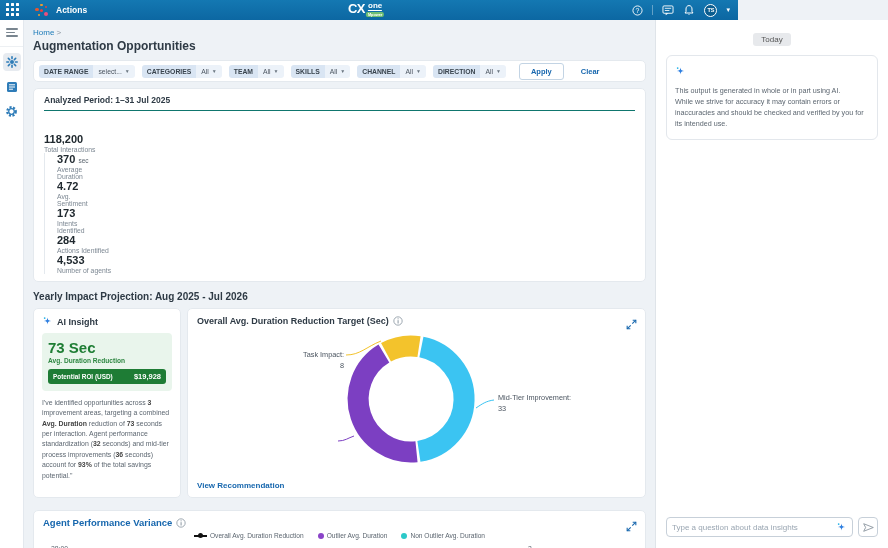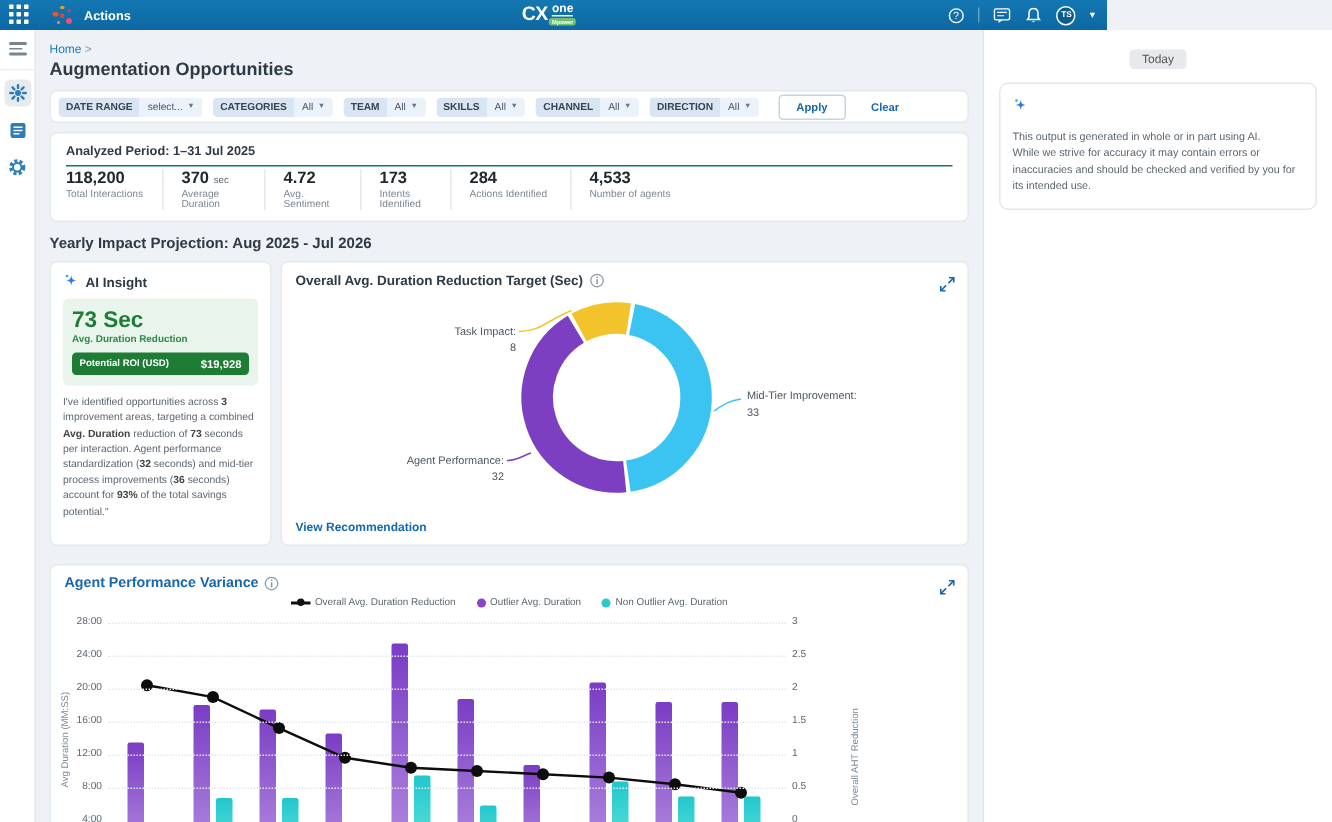--- a/index.html
+++ b/index.html
@@ -56,21 +56,21 @@
   .pill { display:flex; align-items:stretch; border-radius:3px; overflow:hidden; cursor:pointer; }
   .pill .pl { background:#d9e5f3; font-size:6.8px; font-weight:bold; color:#38434d; padding:3px 5px; display:flex; align-items:center; }
   .pill .pv { background:#ecf2f9; font-size:6.8px; color:#4b5560; padding:3px 5px; display:flex; align-items:center; gap:3px; }
   .pv .dn { font-size:5px; color:#6b7680; }
   .apply { margin-left:6px; background:#fff; border:1px solid #c3d4e4; color:#1767ae; font-size:7.5px; font-weight:bold; border-radius:3px; padding:3px 11px; cursor:pointer; font-family:"Liberation Sans",sans-serif; }
   .clear { background:none; border:none; color:#1767ae; font-size:7.5px; font-weight:bold; margin-left:10px; cursor:pointer; font-family:"Liberation Sans",sans-serif; }
 
   
   .analyzed { margin-top:6px; padding:6px 10px 7px; }
   .ap-title { font-size:8.5px; font-weight:bold; color:#2e3a45; padding-bottom:5px; border-bottom:1px solid #0f766e; }
-  .ap-stats { display:flex; margin-top:2px; }
+  .ap-stats { display:flex; margin-top:22px;flex-direction:column; }
   .stat { padding-right:10px; }
   .stat + .stat { border-left:1px solid #e4e9ee; padding-left:12px; }
   .stat .v { font-size:11px; font-weight:bold; color:#20292f; }
   .stat .u { font-size:6.5px; font-weight:normal; color:#5c6670; }
   .stat .l { font-size:6.8px; color:#7d8893; margin-top:1px; }
 
   .section-h { margin-top:9px; font-size:10px; font-weight:bold; color:#2e3a45; }
 
   
   .row { margin-top:6px; display:flex; gap:6px; }
@@ -345,24 +345,20 @@
           <path d="M 228.5 120.7 A 53 53 0 0 1 195.9 22.5" fill="none" stroke="#7c3fc2" stroke-width="21"></path>
           <path d="M 198.0 21.3 A 53 53 0 0 1 231.0 15.6" fill="none" stroke="#f3c32c" stroke-width="21"></path>
         </svg>
       <div class="callout r" style="left:60px; top:41px; width:96px;">
         <div>Task Impact:</div>
           <div>8</div>
       </div>
       <div class="callout" style="left:310px; top:84px; width:110px;">
         <div>Mid-Tier Improvement:</div>
           <div>33</div>
-      </div>
-      <div class="callout r" style="left:40px; top:127px; width:108px;">
-        <div>Agent Performance:</div>
-          <div>32</div>
       </div>
       <button class="view-rec">View Recommendation</button>
     </div>
   </div>
 
   <div class="card vc-card">
     <div class="card-title-row">
       <span class="ct-blue">Agent Performance Variance</span>
       <svg width="10" height="10" viewBox="0 0 12 12">
           <circle cx="6" cy="6" r="5" fill="none" stroke="#8b97a2" stroke-width="1"></circle>
@@ -458,13 +454,27 @@
 <div class="rp">
   <span class="today">Today</span>
   <div class="ai-note">
     <svg width="11" height="11" viewBox="0 0 14 14">
         <path d="M7 2 C7.6 5.4 8 5.8 11.4 6.4 C8 7 7.6 7.4 7 10.8 C6.4 7.4 6 7 2.6 6.4 C6 5.8 6.4 5.4 7 2 Z" fill="#2b7de0"></path>
         <circle cx="3.4" cy="2.6" r="1.1" fill="#22b1e7"></circle>
       </svg>
     <div class="txt">This output is generated in whole or in part using AI.</div>
     <div class="txt" style="margin-top:0;">While we strive for accuracy it may contain errors or inaccuracies and should be checked and verified by you for its intended use.</div>
   </div>
+  <div class="chatbox">
+    <div class="chat-input">
+      <input type="text" placeholder="Type a question about data insights" style="">
+      <svg width="11" height="11" viewBox="0 0 14 14">
+          <path d="M7 2 C7.6 5.4 8 5.8 11.4 6.4 C8 7 7.6 7.4 7 10.8 C6.4 7.4 6 7 2.6 6.4 C6 5.8 6.4 5.4 7 2 Z" fill="#2b7de0"></path>
+          <circle cx="3.4" cy="2.6" r="1.1" fill="#22b1e7"></circle>
+        </svg>
+    </div>
+    <button class="send-btn">
+      <svg width="11" height="11" viewBox="0 0 16 16">
+          <path d="M1 13.5 L15 8 L1 2.5 L3.8 8 Z" fill="none" stroke="#8a949e" stroke-width="1.3" stroke-linejoin="round"></path>
+        </svg>
+    </button>
+  </div>
 </div>
 
 </body></html>

